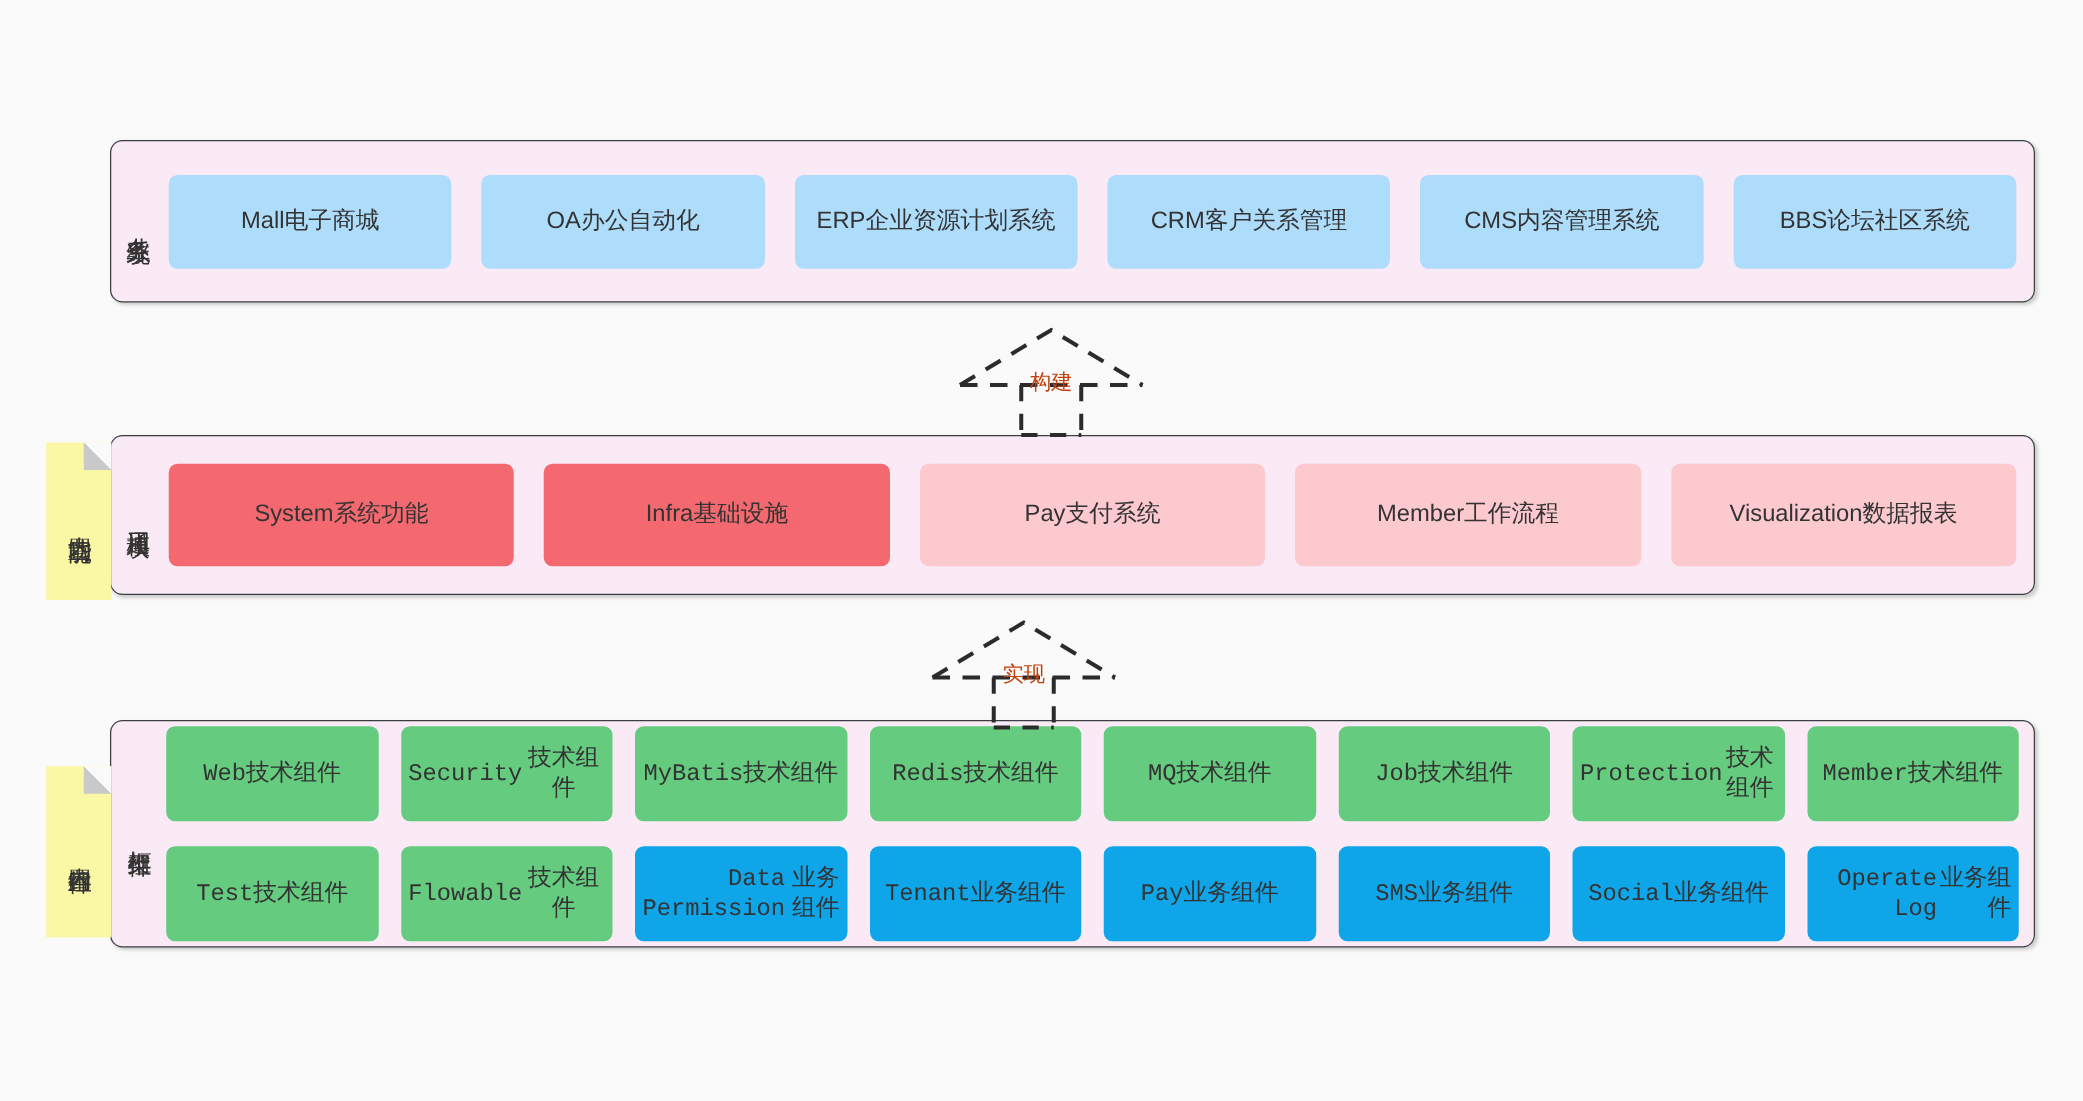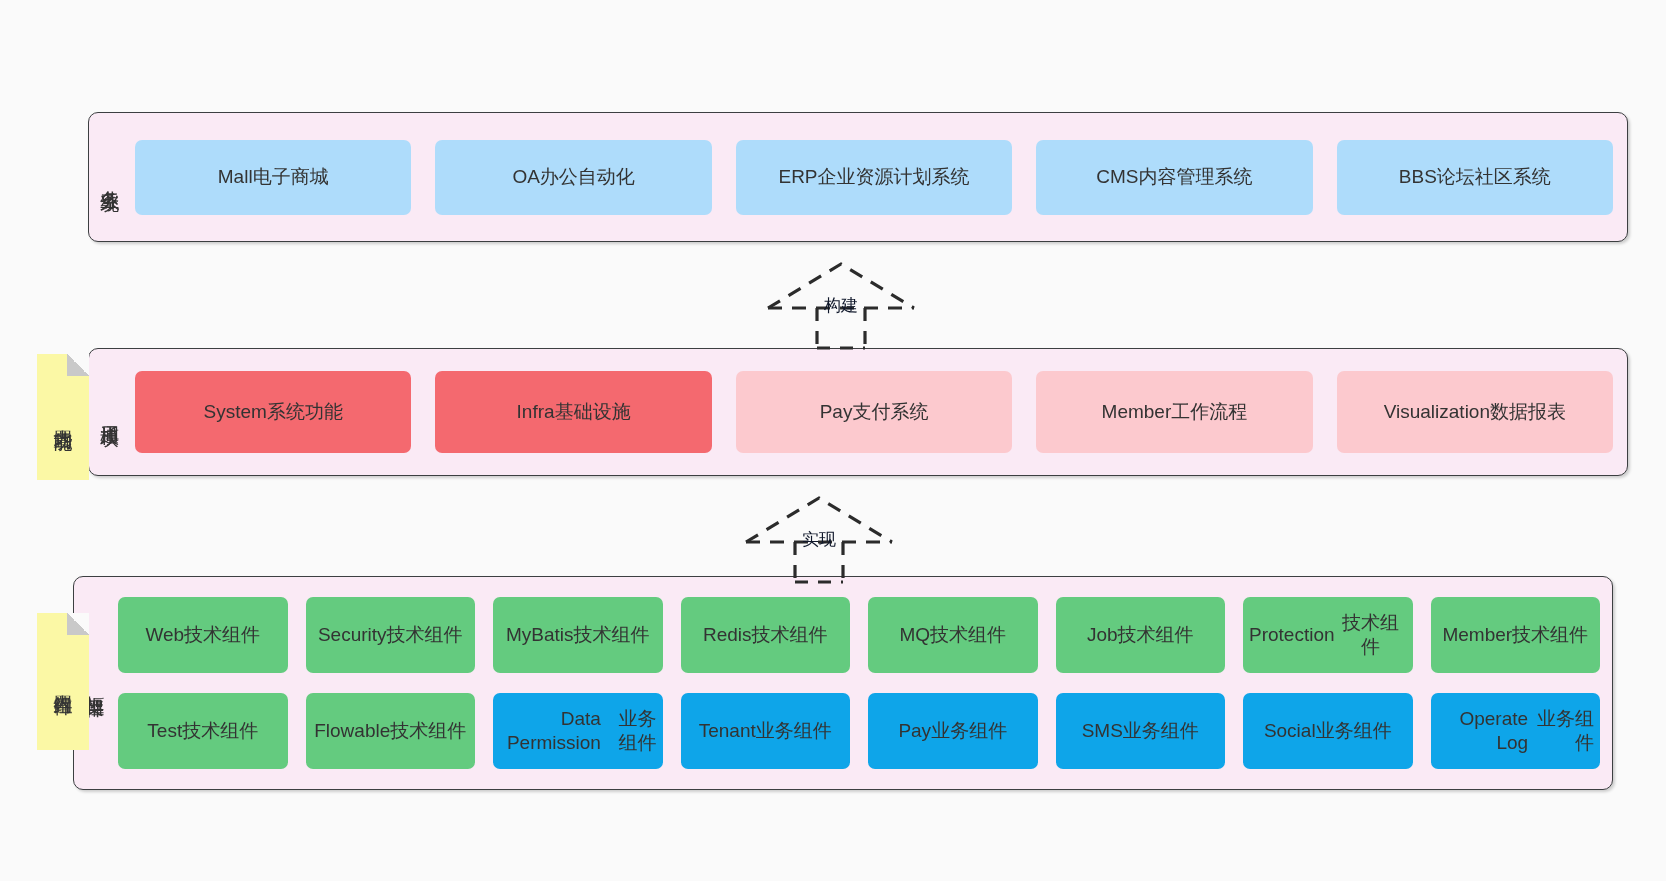--- a/index.html
+++ b/index.html
@@ -131,21 +131,21 @@
     height: 96px;
     z-index: 2;
   }
   .arrow svg { display: block; overflow: visible; }
   .arrow .arrow-label {
     position: absolute;
     left: 50%;
     transform: translateX(-50%);
     top: 36px;
     font-size: 17px;
-    color: #0f172a;
+    color: #c2410c;
     background: transparent;
     white-space: nowrap;
     user-select: none;
   }
 </style>
 </head>
 <body>
 
 <div class="canvas">
 
@@ -157,20 +157,24 @@
           <span class="en">Mall</span>
           <span class="cn">电子商城</span>
         </div>
         <div class="node h-biz c-blue">
           <span class="en">OA</span>
           <span class="cn">办公自动化</span>
         </div>
         <div class="node h-biz c-blue">
           <span class="en">ERP</span>
           <span class="cn">企业资源计划系统</span>
+        </div>
+        <div class="node h-biz c-blue">
+          <span class="en">CRM</span>
+          <span class="cn">客户关系管理</span>
         </div>
         <div class="node h-biz c-blue">
           <span class="en">CMS</span>
           <span class="cn">内容管理系统</span>
         </div>
         <div class="node h-biz c-blue">
           <span class="en">BBS</span>
           <span class="cn">论坛社区系统</span>
         </div>
       </div>
@@ -226,21 +230,21 @@
       <path d="M59 50 L59 92 M107 50 L107 92" stroke="#2b2b2b" stroke-width="3.2" stroke-dasharray="13 10" fill="none"></path>
       <path d="M59 90 L107 90" stroke="#2b2b2b" stroke-width="3.2" stroke-dasharray="13 10" fill="none"></path>
     </svg>
     <span class="arrow-label">实现</span>
   </div>
 
   <div class="note" style="left:37px; top:613px; width:52px; height:137px;">
     <span class="note-text">内置组件</span>
   </div>
 
-  <div class="layer" style="left:73px; top:576px; width:1540px; height:214px;">
+  <div class="layer" style="left:88px; top:576px; width:1540px; height:182px;font-family:Liberation Mono, monospace;">
     <div class="layer-title">框架组件</div>
     <div class="layer-body" style="gap:20px; padding:0 12px 0 2px;">
 
       <div class="row" style="gap:18px;">
         <div class="node h-fw c-green">
           <span class="en">Web</span>
           <span class="cn">技术组件</span>
         </div>
         <div class="node h-fw c-green">
           <span class="en">Security</span>

